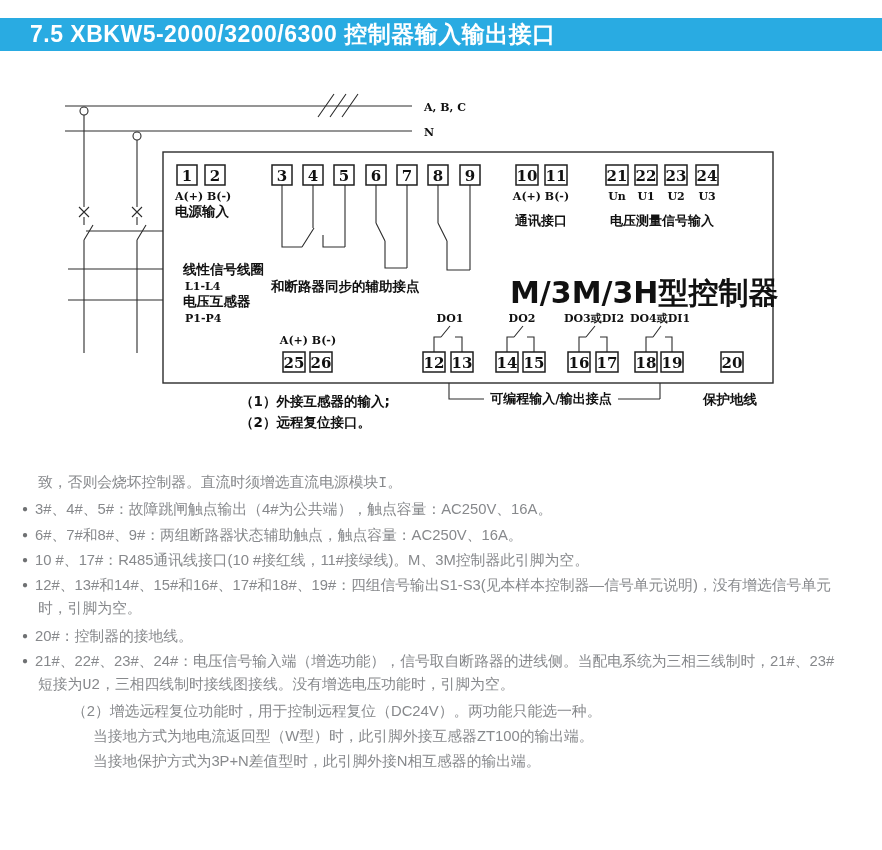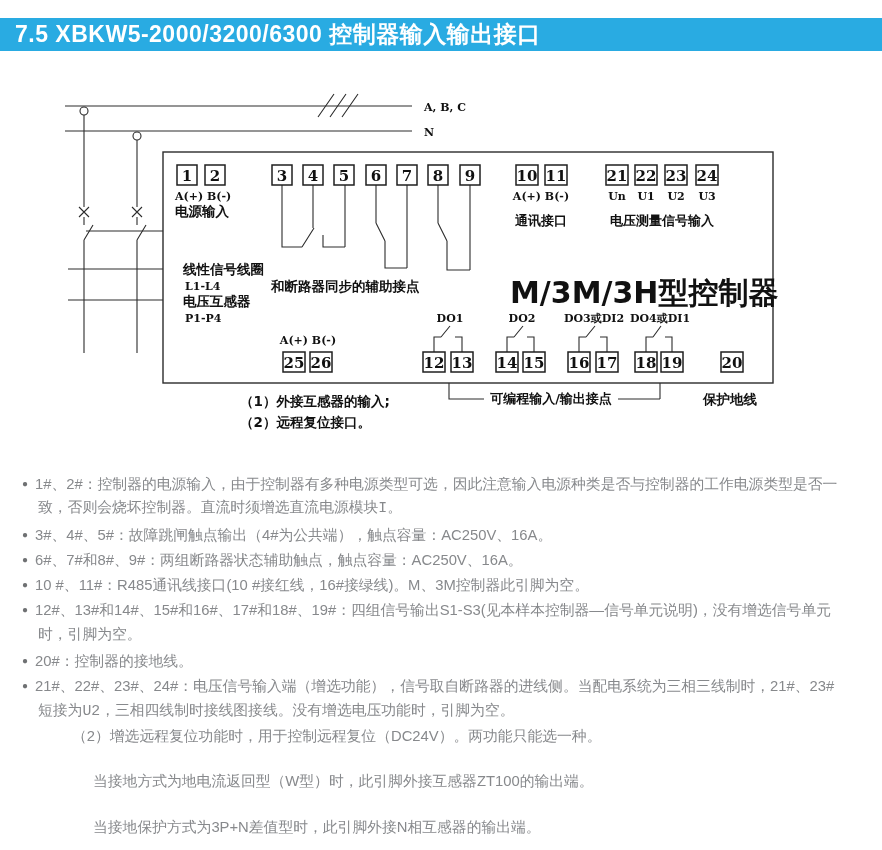--- a/index.html
+++ b/index.html
@@ -7,21 +7,21 @@
     width:882px;height:850px;position:relative;background:#ffffff;
     font-family:"Liberation Sans","DejaVu Sans",sans-serif;
     overflow:hidden;
   }
   .header-bar{
     position:absolute;left:0;top:18px;width:882px;height:33px;
     background:#29abe2;color:#ffffff;
     display:flex;align-items:center;
   }
   .header-bar .title{
-    padding-left:15px;font-size:23px;font-weight:bold;letter-spacing:0.5px;
+    padding-left:30px;font-size:23px;font-weight:bold;letter-spacing:0.5px;
     white-space:nowrap;
   }
   .diagram-wrap{position:absolute;left:0;top:85px;width:706px;height:352px;}
   svg{display:block;}
   svg .wire{stroke:#2c2c2c;stroke-width:1.1;fill:none;}
   svg .boxln{stroke:#2c2c2c;stroke-width:1.4;fill:#ffffff;}
   svg .tbox{stroke:#1f1f1f;stroke-width:1.5;fill:#ffffff;}
   svg text{fill:#111111;}
   .tnum{font-family:"DejaVu Serif","Liberation Serif",serif;font-weight:bold;font-size:15px;text-anchor:middle;}
   .asc{font-family:"DejaVu Serif","Liberation Serif",serif;font-weight:bold;font-size:11px;}
@@ -33,21 +33,21 @@
     position:absolute;left:8px;top:471px;width:872px;
     color:#87898c;font-size:14.8px;line-height:25.3px;
   }
   .note-line{white-space:nowrap;height:25.3px;padding-left:14px;}
   .note-line .dot{
     display:inline-block;color:#6f7173;font-size:10px;
     margin-right:7px;vertical-align:2px;
   }
   .note-line.cont{padding-left:30px;font-family:Liberation Mono, monospace;}
   .note-line.sub1{padding-left:64px;}
-  .note-line.sub2{padding-left:85px;margin-top:20px;}
+  .note-line.sub2{padding-left:85px;}
 </style>
 </head>
 <body>
 
 <div class="header-bar">
   <div class="title">7.5 XBKW5-2000/3200/6300 控制器输入输出接口</div>
 </div>
 
 <div class="diagram-wrap">
 <svg width="882" height="352" viewBox="0 0 882 352">
@@ -172,25 +172,24 @@
   </g>
   <text class="cjk-m" x="551" y="318">可编程输入/输出接点</text>
   <text class="cjk" x="703" y="319" font-size="14">保护地线</text>
 
   <text class="cjk" x="240" y="321">（1）外接互感器的输入;</text>
   <text class="cjk" x="240" y="342">（2）远程复位接口。</text>
 </svg>
 </div>
 
 <div class="notes">
-  <div class="note-line"><span class="dot">●</span><span>1#、2#：控制器的电源输入，由于控制器有多种电源类型可选，因此注意输入电源种类是否与控制器的工作电源类型是否一</span></div>
   <div class="note-line cont"><span>致，否则会烧坏控制器。直流时须增选直流电源模块I。</span></div>
   <div class="note-line"><span class="dot">●</span><span>3#、4#、5#：故障跳闸触点输出（4#为公共端），触点容量：AC250V、16A。</span></div>
   <div class="note-line"><span class="dot">●</span><span>6#、7#和8#、9#：两组断路器状态辅助触点，触点容量：AC250V、16A。</span></div>
-  <div class="note-line"><span class="dot">●</span><span>10 #、11#：R485通讯线接口(10 #接红线，16#接绿线)。M、3M控制器此引脚为空。</span></div>
+  <div class="note-line"><span class="dot">●</span><span>10 #、17#：R485通讯线接口(10 #接红线，11#接绿线)。M、3M控制器此引脚为空。</span></div>
   <div class="note-line"><span class="dot">●</span><span>12#、13#和14#、15#和16#、17#和18#、19#：四组信号输出S1-S3(见本样本控制器—信号单元说明)，没有增选信号单元</span></div>
   <div class="note-line cont"><span>时，引脚为空。</span></div>
   <div class="note-line"><span class="dot">●</span><span>20#：控制器的接地线。</span></div>
   <div class="note-line"><span class="dot">●</span><span>21#、22#、23#、24#：电压信号输入端（增选功能），信号取自断路器的进线侧。当配电系统为三相三线制时，21#、23#</span></div>
   <div class="note-line cont"><span>短接为U2，三相四线制时接线图接线。没有增选电压功能时，引脚为空。</span></div>
   <div class="note-line sub1"><span>（2）增选远程复位功能时，用于控制远程复位（DC24V）。两功能只能选一种。</span></div>
   <div class="note-line sub2"><span>当接地方式为地电流返回型（W型）时，此引脚外接互感器ZT100的输出端。</span></div>
   <div class="note-line sub2"><span>当接地保护方式为3P+N差值型时，此引脚外接N相互感器的输出端。</span></div>
 </div>
 

